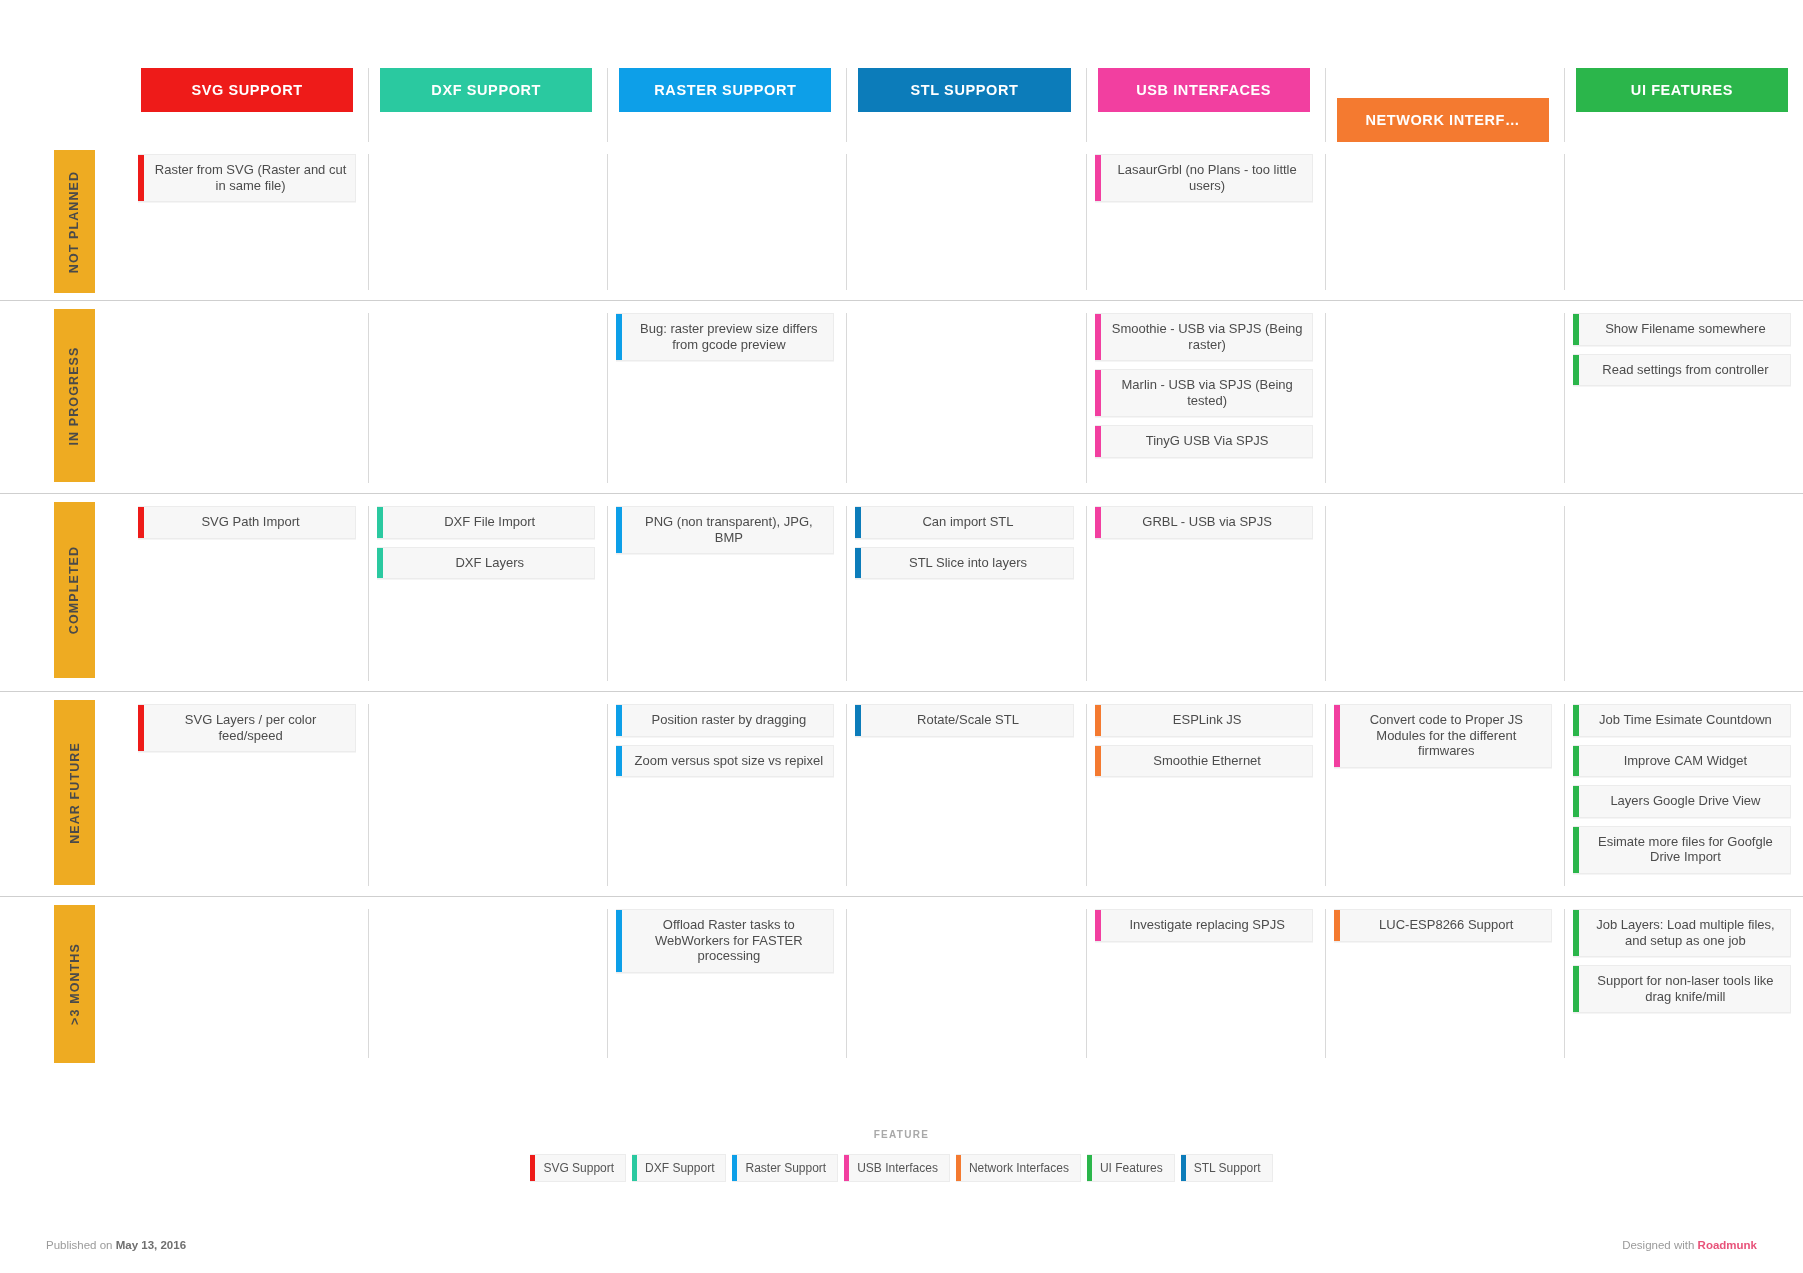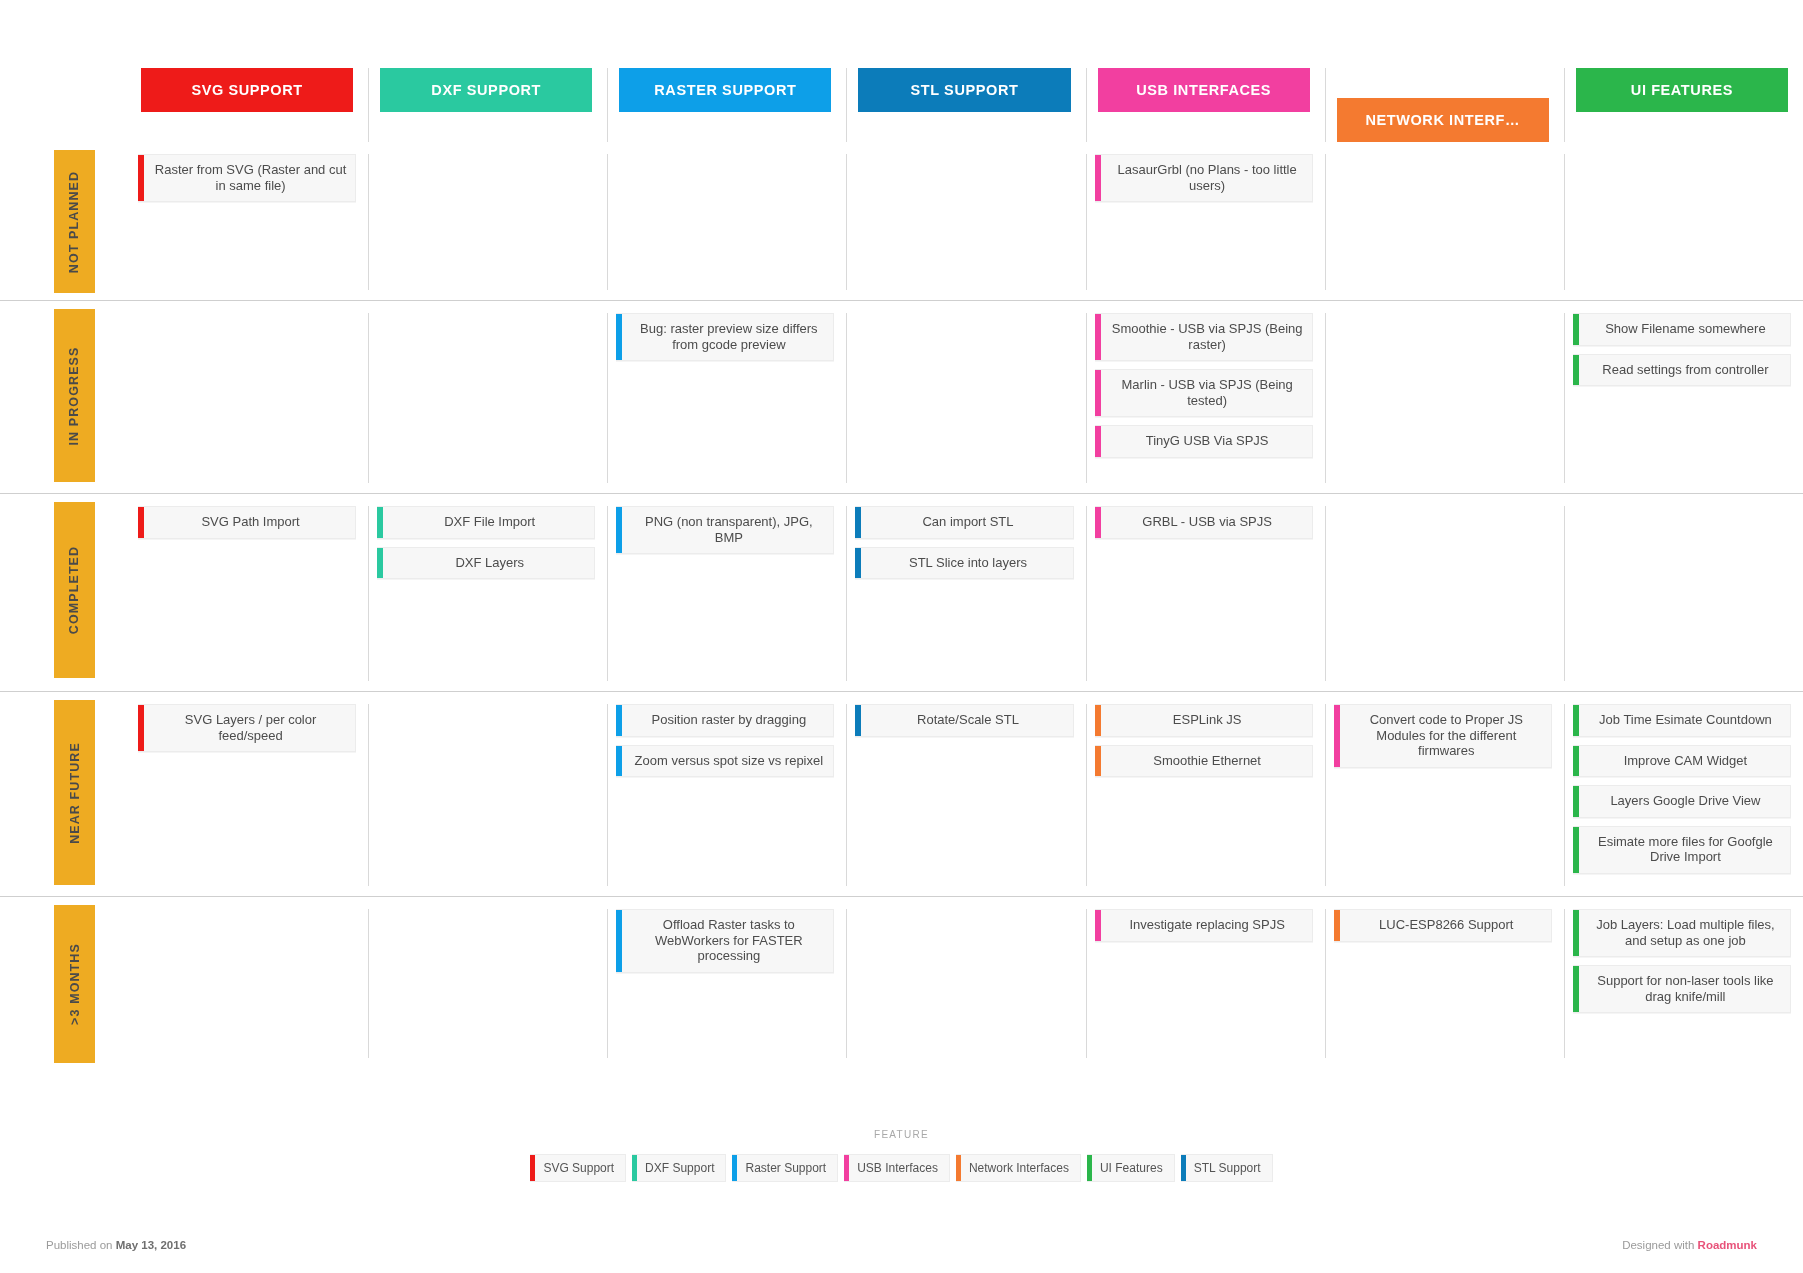--- a/index.html
+++ b/index.html
@@ -150,21 +150,21 @@
     position: absolute;
     left: 0;
     bottom: 0;
     width: 1803px;
     height: 160px;
   }
 
   .legend-title {
     text-align: center;
     font-size: 10px;
-    font-weight: normal;
+    font-weight: bold;
     letter-spacing: 1.3px;
     color: #a8a8a8;
     padding-top: 16px;
   }
 
   .legend-items {
     display: flex;
     justify-content: center;
     align-items: stretch;
     gap: 6px;

